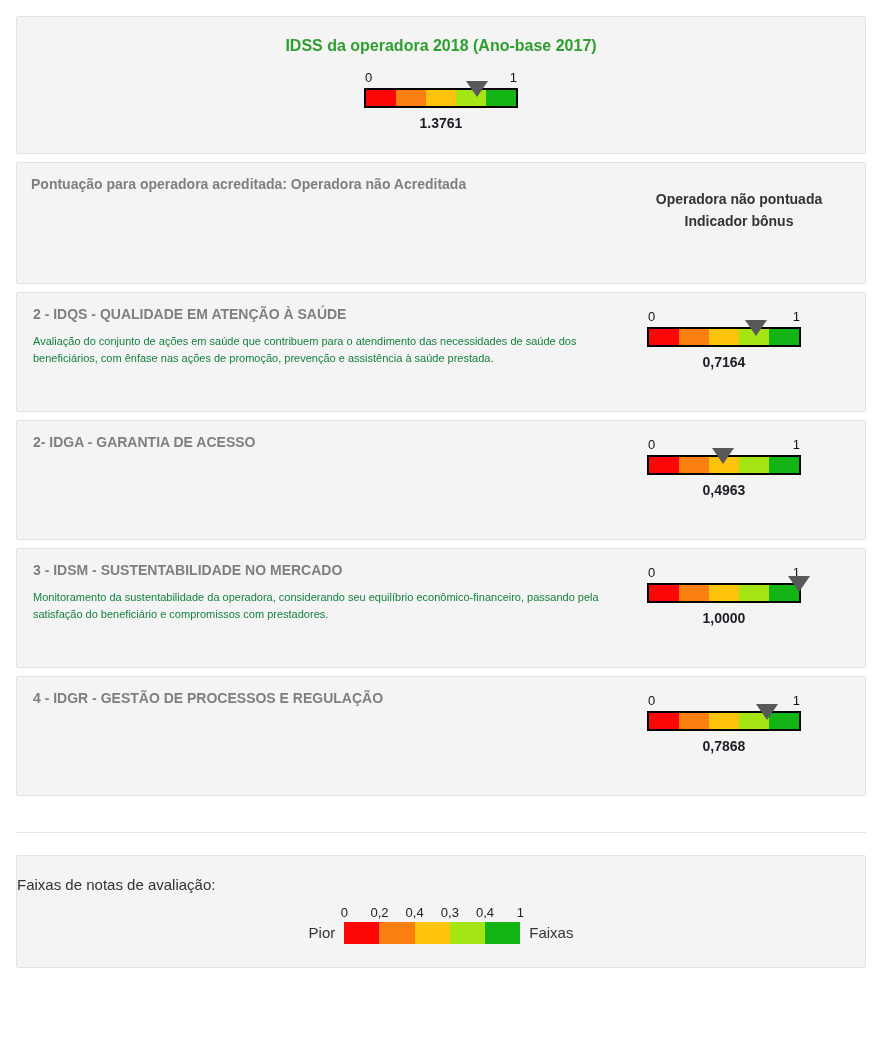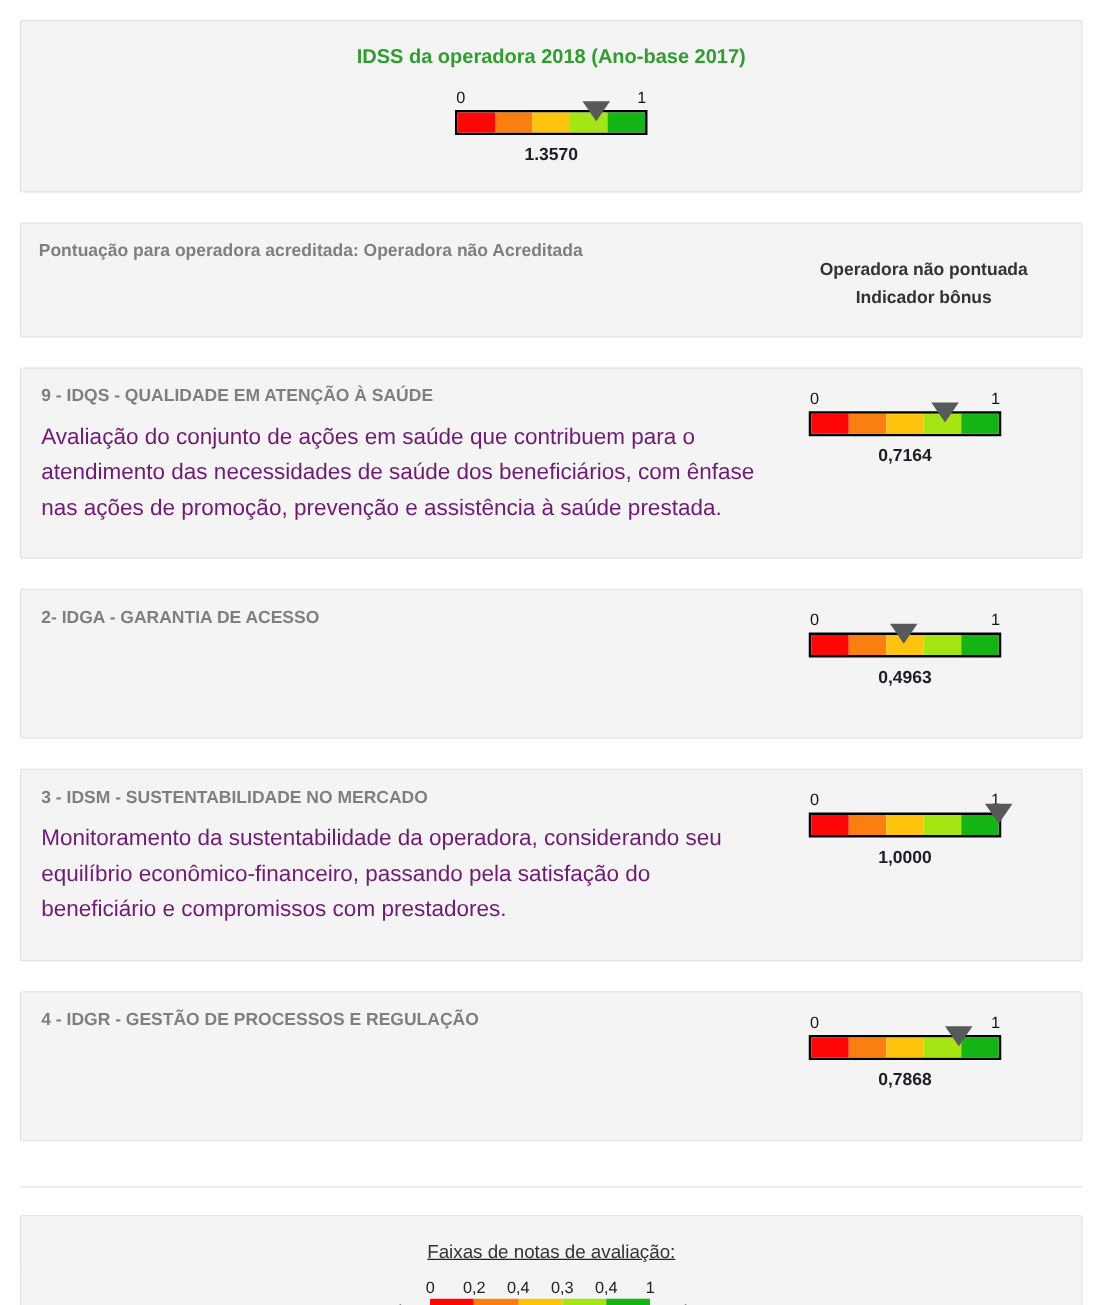--- a/index.html
+++ b/index.html
@@ -9,21 +9,21 @@
     background: #ffffff;
     font-family: "Liberation Sans", sans-serif;
     color: #222;
   }
   .page { padding: 16px 16px 10px; }
 
   .panel {
     background: #f4f4f4;
     border: 1px solid #e2e2e2;
     border-radius: 2px;
-    margin-bottom: 24px;
+    margin-bottom: 8px;
   }
 
   
   .panel-main { text-align: center; padding: 17px 16px 22px; }
   .main-title {
     color: #2e9e2e;
     font-size: 16px;
     font-weight: bold;
     margin: 3px 0 15px;
   }
@@ -47,48 +47,48 @@
     border-top: 16px solid #58595b;
     transform: translateX(-50%);
     z-index: 2;
   }
   .gauge-value {
     font-size: 14px; font-weight: bold; color: #1d1d26;
     text-align: center; margin-top: 7px;
   }
 
   
-  .panel-accred { position: relative; height: 92px; padding: 13px 14px; }
+  .panel-accred { position: relative; height: 122px; padding: 13px 14px; }
   .gray-heading {
     color: #7f7f7f; font-size: 14px; font-weight: bold; margin: 0;
   }
   .bonus {
     position: absolute; top: 25px; right: 14px; width: 224px;
     text-align: center; font-size: 14px; font-weight: bold;
     color: #333; line-height: 1.6;
   }
 
   
   .panel-dim {
     display: flex; justify-content: space-between;
     padding: 13px 14px 26px; min-height: 120px;
   }
   .dim-left { max-width: 575px; padding-left: 2px; }
   .dim-title { margin: 0 0 11px; }
-  .dim-desc { color: #701a75; font-size: 18px; line-height: 1.58; margin: 0; }
+  .dim-desc { color: #15803d; font-size: 11px; line-height: 1.58; margin: 0; }
   .dim-right { width: 154px; flex-shrink: 0; margin-right: 50px; padding-top: 3px; }
 
   
   .divider {
     border: none; border-top: 1px solid #e3e3e3;
     margin: 36px 0 22px;
   }
 
   
-  .panel-legend { text-align: center; padding: 20px 0 23px; margin-bottom: 4px; text-decoration: underline; }
+  .panel-legend { text-align: left; padding: 20px 0 23px; margin-bottom: 4px; }
   .legend-title { font-size: 15px; color: #333; margin: 0 0 12px; font-weight: normal; }
   .legend-row { display: flex; justify-content: center; align-items: flex-end; gap: 9px; }
   .legend-side { font-size: 15px; color: #333; margin-bottom: 3px; }
   .legend-mid { width: 176px; }
   .legend-ticks { position: relative; height: 17px; font-size: 13px; color: #222; }
   .legend-ticks span { position: absolute; transform: translateX(-50%); white-space: nowrap; }
   .legend-bar { display: flex; height: 22px; }
 </style>
 </head>
 <body>
@@ -103,35 +103,35 @@
         <span>1</span>
       </div>
       <div class="gauge-bar">
         <div class="gauge-marker" style="left: 74.25%;"></div>
       <div class="seg" style="background: rgb(255, 7, 7);"></div>
           <div class="seg" style="background: rgb(251, 126, 16);"></div>
           <div class="seg" style="background: rgb(253, 195, 13);"></div>
           <div class="seg" style="background: rgb(165, 229, 19);"></div>
           <div class="seg" style="background: rgb(20, 180, 20);"></div>
         </div>
-      <div class="gauge-value">1.3570</div>
+      <div class="gauge-value">1.3761</div>
     </div>
   </div>
 
   <div class="panel panel-accred">
     <p class="gray-heading">Pontuação para operadora acreditada: Operadora não Acreditada</p>
     <div class="bonus">
       <div>Operadora não pontuada</div>
       <div>Indicador bônus</div>
     </div>
   </div>
 
   <div class="panel panel-dim">
     <div class="dim-left">
-      <p class="gray-heading dim-title">9 - IDQS - QUALIDADE EM ATENÇÃO À SAÚDE</p>
+      <p class="gray-heading dim-title">2 - IDQS - QUALIDADE EM ATENÇÃO À SAÚDE</p>
       <p class="dim-desc">Avaliação do conjunto de ações em saúde que contribuem para o atendimento das necessidades de saúde dos beneficiários, com ênfase nas ações de promoção, prevenção e assistência à saúde prestada.</p>
     </div>
     <div class="dim-right">
       <div class="gauge">
         <div class="scale-labels">
           <span>0</span>
           <span>1</span>
         </div>
         <div class="gauge-bar">
           <div class="gauge-marker" style="left: 71.64%;"></div>

